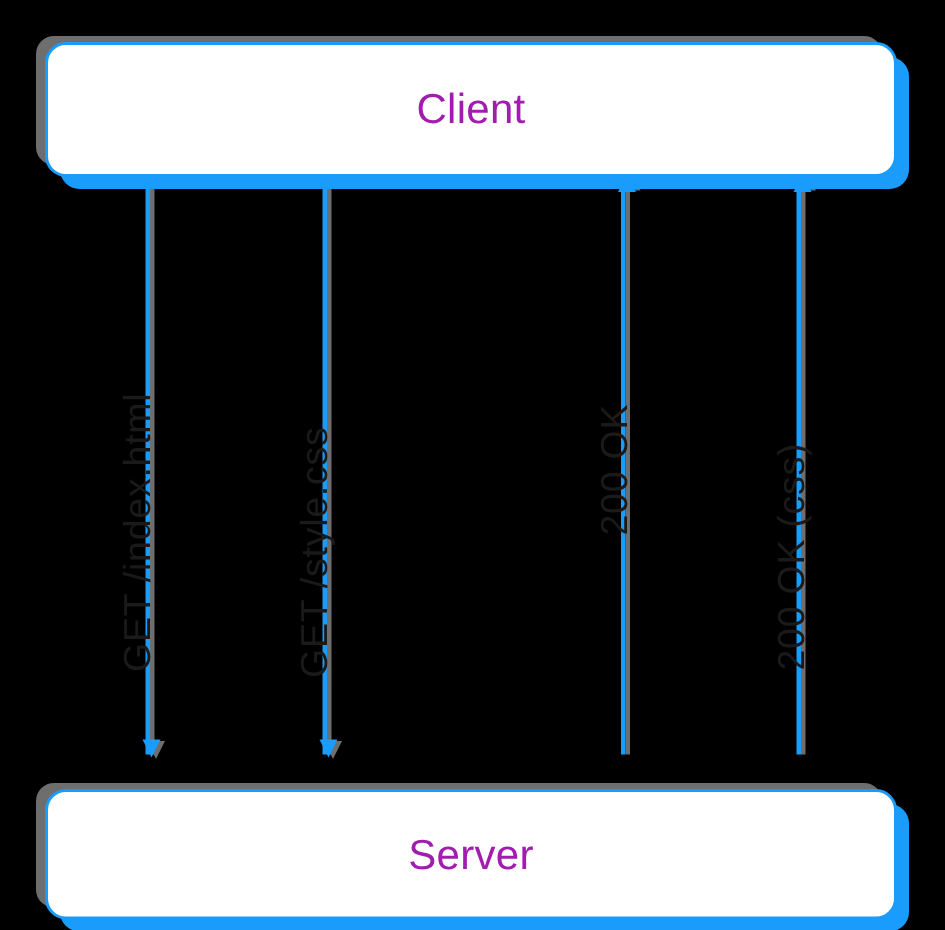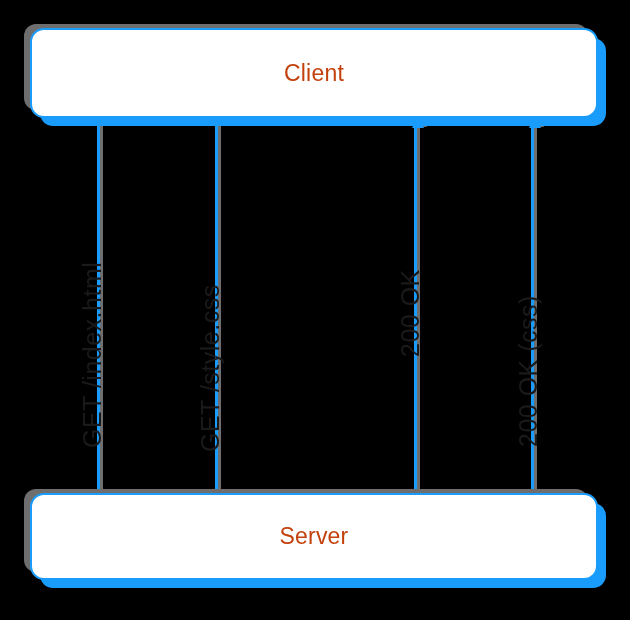--- a/index.html
+++ b/index.html
@@ -28,30 +28,30 @@
     border-radius: 14px;
     display: flex;
     align-items: center;
     justify-content: center;
     
     box-shadow: -8px -6px 0 -2px #6e6e6e,
                  9px  9px 0 -1px #1a9cfc;
     z-index: 5;
   }
   .node-label {
-    font-size: 23px;
+    font-size: 28px;
     font-weight: 400;
-    color: #c2410c;
+    color: #a21caf;
     letter-spacing: 0.2px;
     line-height: 1;
     user-select: none;
   }
 
   #node-client { left: 30px; top: 28px;  width: 568px; height: 90px; }
-  #node-server { left: 30px; top: 493px; width: 568px; height: 87px; }
+  #node-server { left: 30px; top: 526px; width: 568px; height: 87px; }
 
   
   .connector {
     position: absolute;
     top: 118px;
     height: 385px;
     width: 12px;
     z-index: 2;
   }
   

